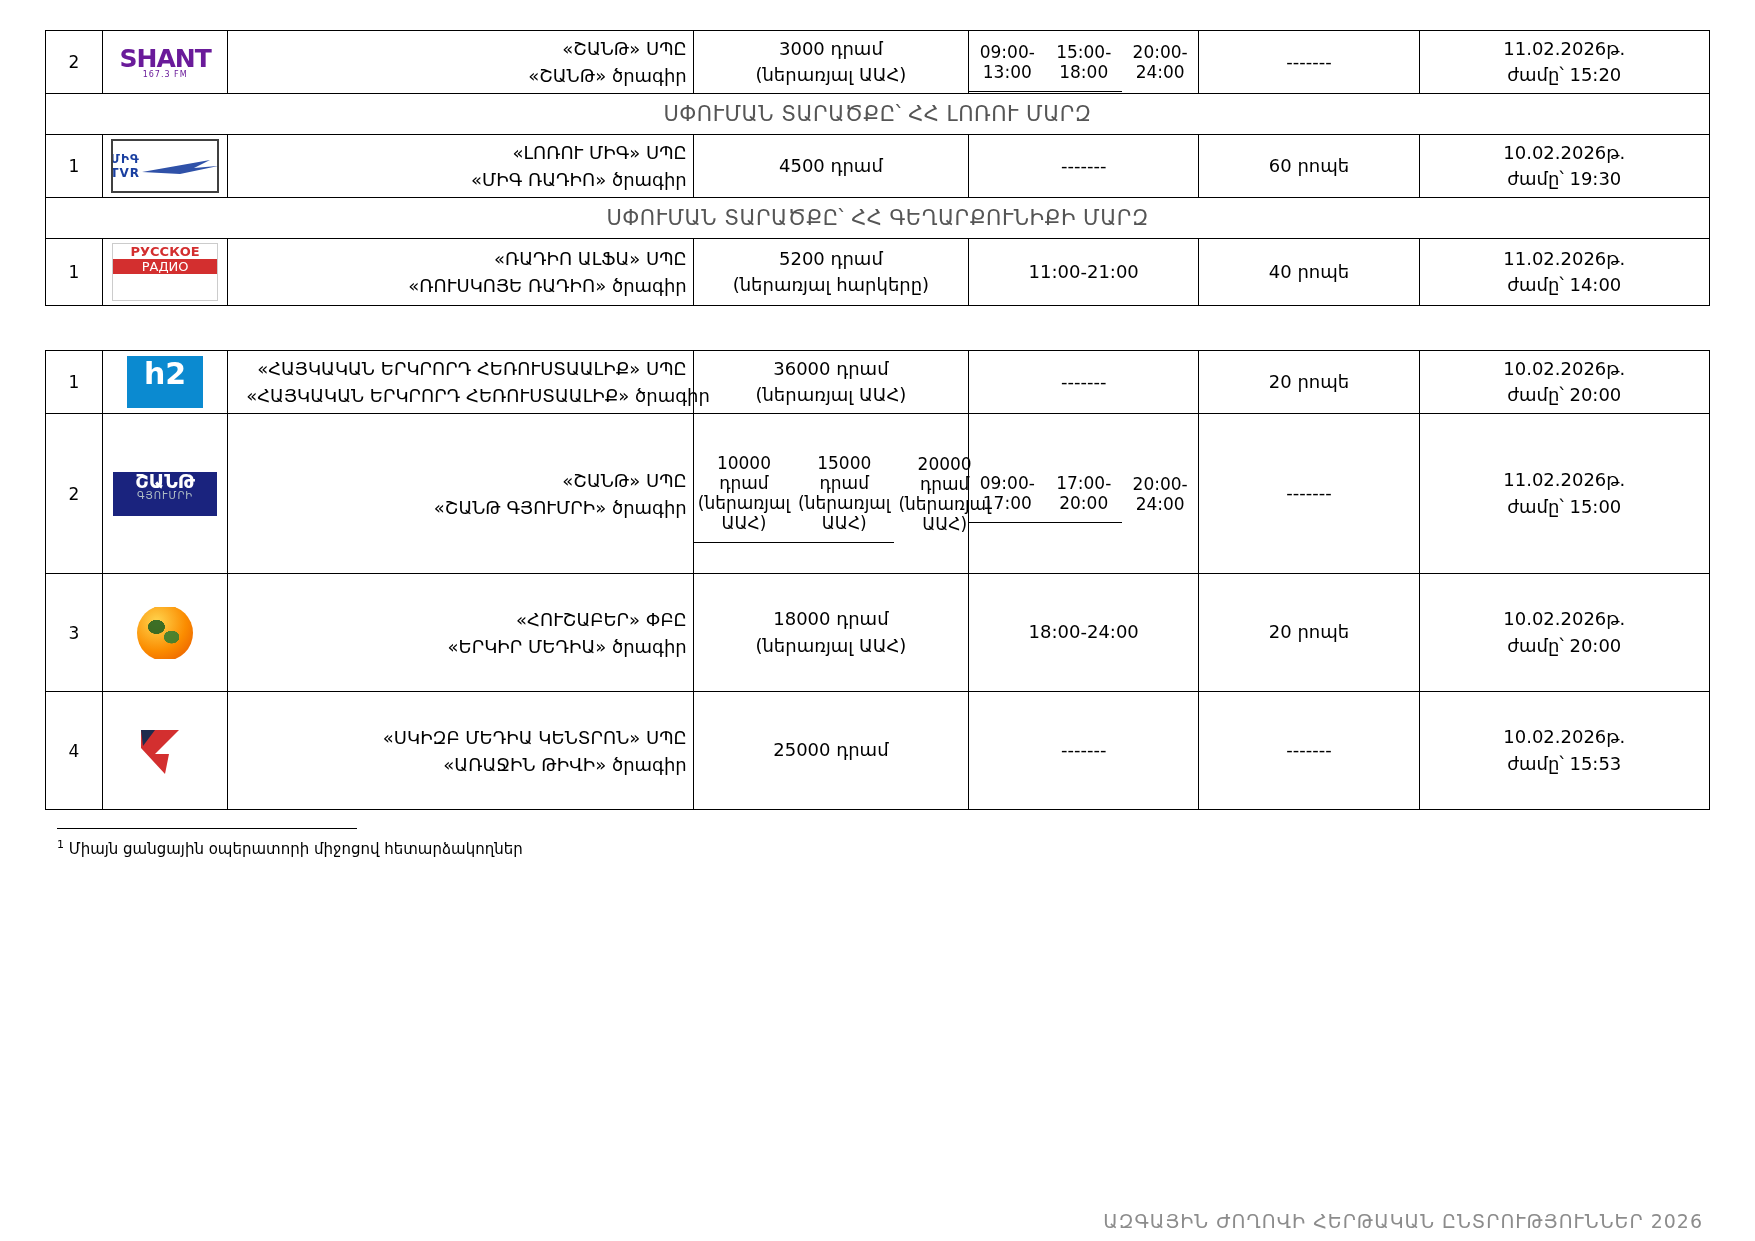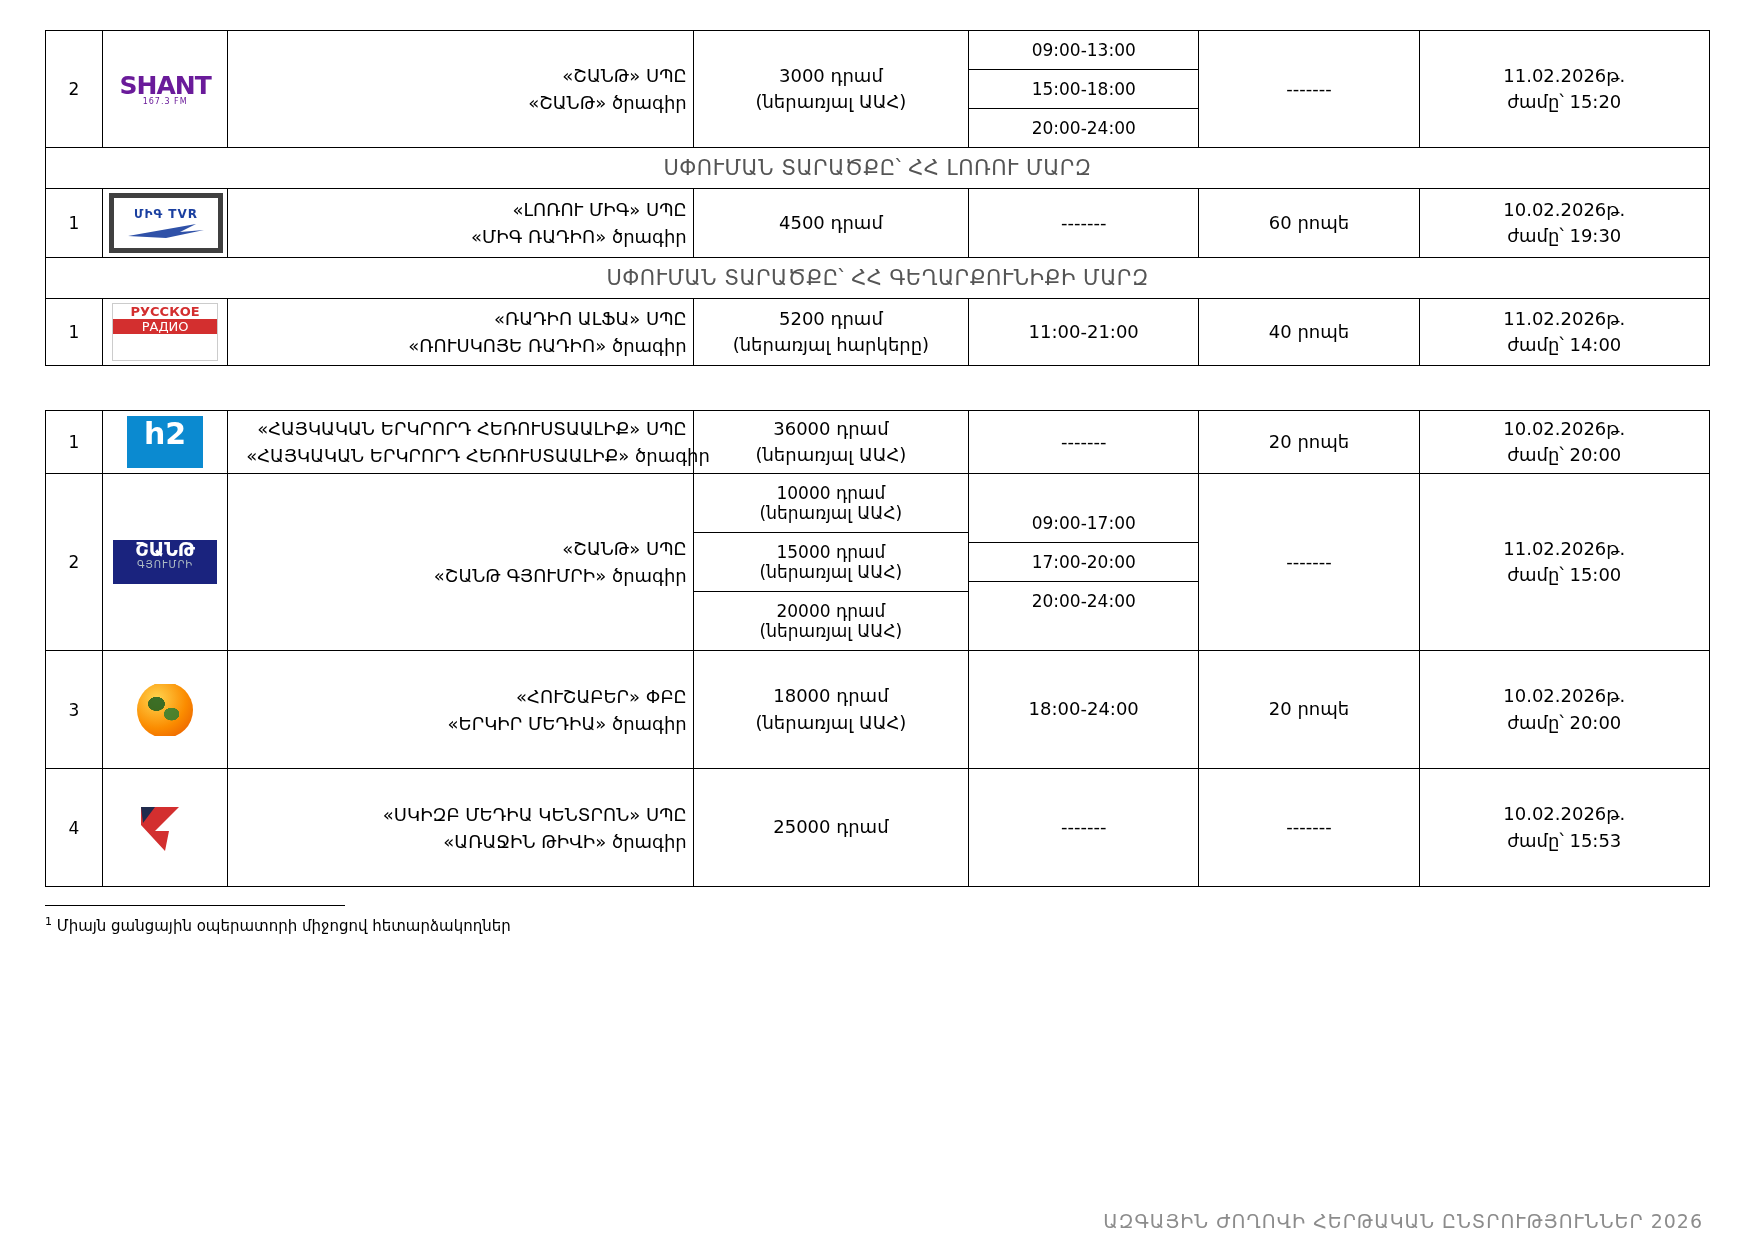--- a/index.html
+++ b/index.html
@@ -63,21 +63,21 @@
   .table-title {
     text-align: center;
     font-size: 23px;
     font-weight: bold;
     padding: 14px 0;
     letter-spacing: 0.3px;
   }
   
   .stack {
     display: flex;
-    flex-direction: column;
+    flex-direction: row;
     height: 100%;
   }
   .stack > div {
     flex: 1;
     display: flex;
     align-items: center;
     justify-content: center;
     border-bottom: 1px solid #000000;
     padding: 9px 4px;
     box-sizing: border-box;
@@ -107,23 +107,23 @@
     font-size: 25px;
     color: #6a1b9a;
     letter-spacing: -1px;
   }
   .logo-shant-fm .small {
     font-size: 8px;
     color: #6a1b9a;
     letter-spacing: 1px;
   }
   .logo-mig {
-    border: 5px solid #404040;
+    border: 2px solid #404040;
     background: #ffffff;
-    flex-direction: column;
+    flex-direction: row;
     width: 104px;
     height: 50px;
   }
   .logo-mig .mig-text {
     font-size: 12px;
     color: #1a3fa0;
     font-weight: bold;
     letter-spacing: 1px;
   }
   .logo-mig .swoosh {
@@ -203,21 +203,21 @@
   }
   .logo-arrow {
     width: 60px;
     height: 54px;
     position: relative;
   }
   .logo-arrow svg { display: block; }
 
   .footnote-wrap {
     margin-top: 18px;
-    padding-left: 0px;
+    padding-left: 12px;
   }
   .footnote-rule {
     width: 300px;
     height: 1px;
     background: #000000;
     margin-left: 45px;
   }
   .footnote-text {
     font-size: 15px;
     margin-left: 45px;

